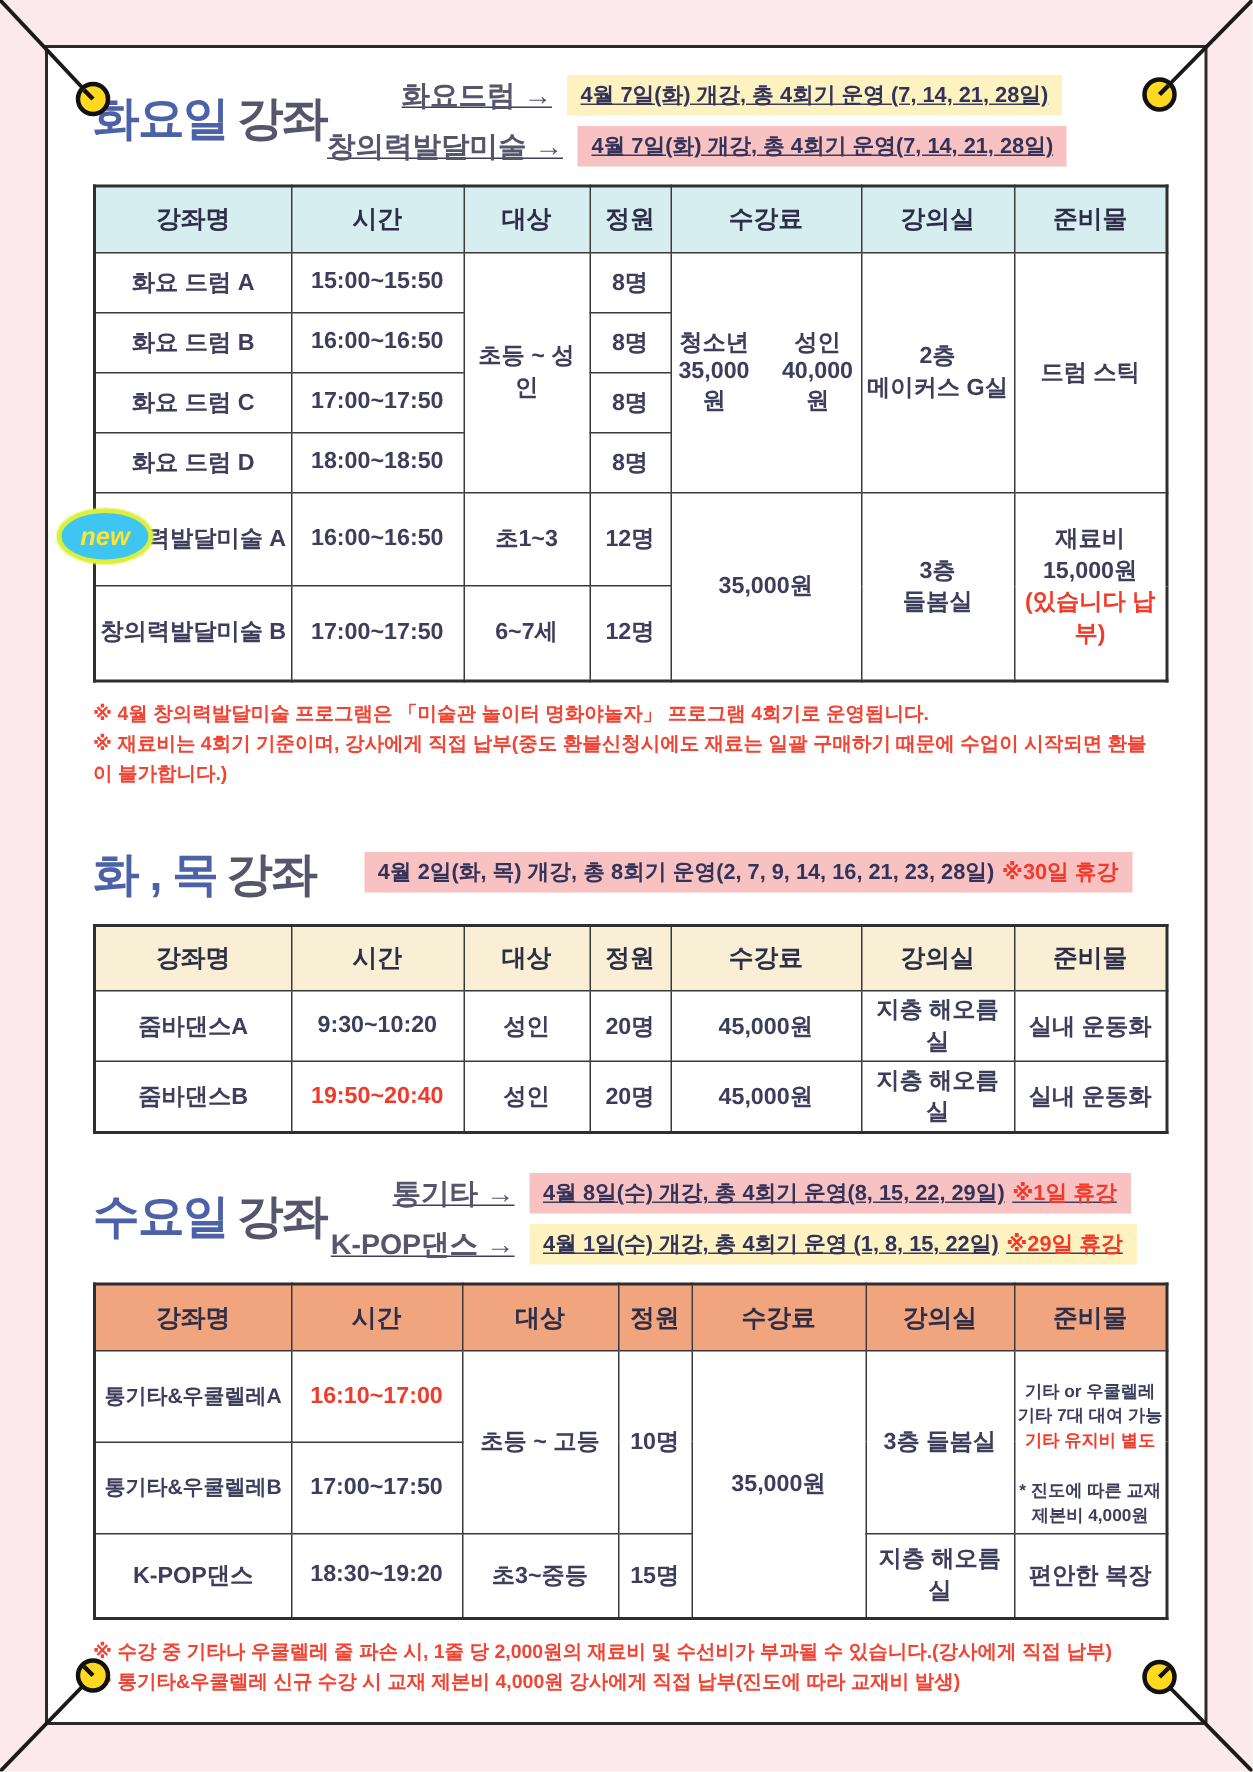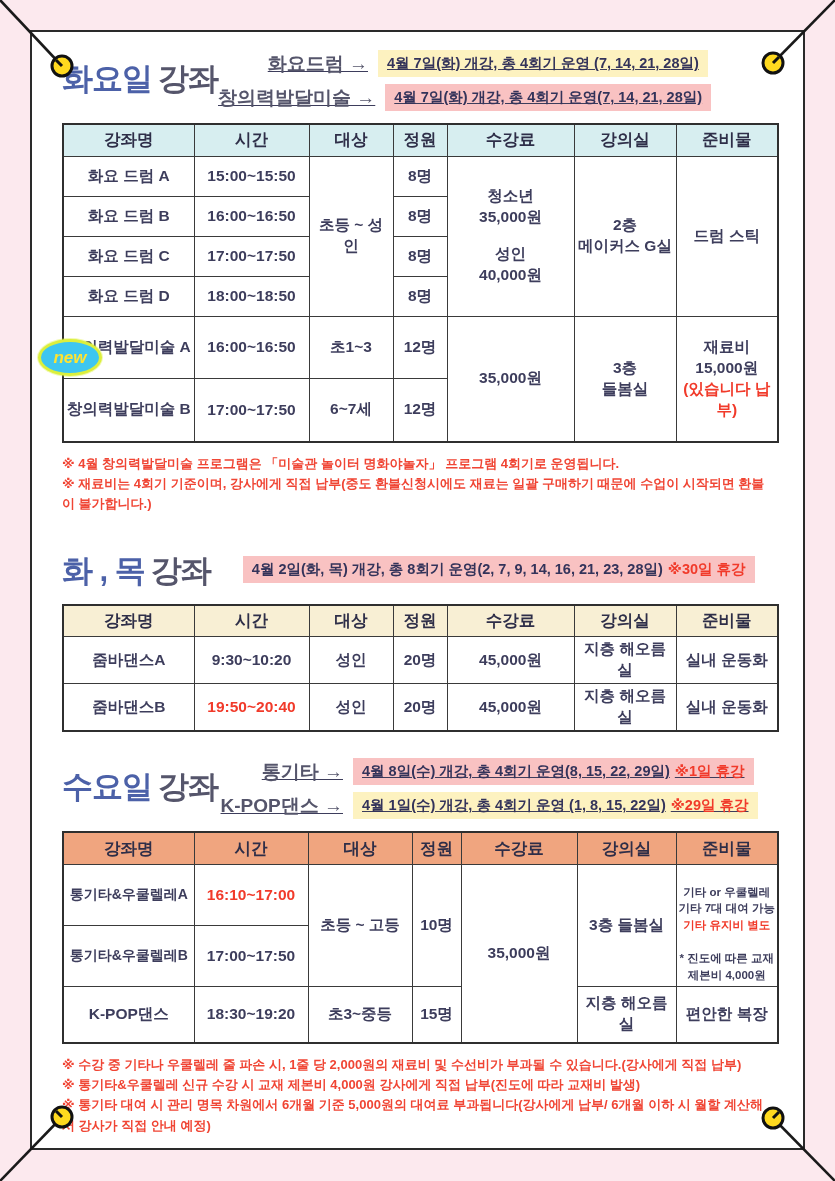--- a/index.html
+++ b/index.html
@@ -34,31 +34,31 @@
   .hl-pink { background:#f9c2c2; }
   .hl .red-sfx { color:#f13a2a; margin-left:5px; }
 
   
   .tbl-wrap { position:relative; }
   table { border-collapse:collapse; width:715px; table-layout:fixed; border:2px solid #2f2f2f; }
   th, td {
     border:1.5px solid #3a3a3a; text-align:center; vertical-align:middle;
     font-weight:800; color:#3d3d5c; font-size:15.5px; white-space:pre-line; padding:2px;
   }
-  th { font-size:16.5px; color:#2e2e48; height:32px; }
+  th { font-size:16.5px; color:#2e2e48; height:44px; }
   .t1 th { background:#d7eef0; }
   .t2 th { background:#f8efd4; }
   .t3 th { background:#f0a57f; }
   .t1 tr.rw { height:40px; }
   .t1 tr.rw2 { height:45px; }
   .t2 tr.rw { height:45px; }
   .t3 tr.rw { height:52px; }
   .t3 tr.rw3 { height:57px; }
   .red { color:#f13a2a; }
-  .fee-stack { display:flex; flex-direction:column; gap:16px;justify-content:flex-end; }
+  .fee-stack { display:flex; flex-direction:row; gap:16px;justify-content:flex-end; }
   .prep-small { font-size:11.5px; line-height:1.45; }
 
   
   .notes { margin-top:11px; }
   .note { font-size:13px; font-weight:800; color:#f04534; line-height:1.55; }
 
   
   .sec1-head { margin-bottom:12px; }
   .sec2-head { margin-top:28px; margin-bottom:12px; align-items:center; }
   .sec2-head .hl { margin-left:32px; margin-top:6px; }
@@ -293,21 +293,20 @@
       <td>15명</td>
       <td>지층 해오름실</td>
       <td>편안한 복장</td>
     </tr>
   </tbody>
     </table>
 
   <div class="notes">
     <div class="note">※ 수강 중 기타나 우쿨렐레 줄 파손 시, 1줄 당 2,000원의 재료비 및 수선비가 부과될 수 있습니다.(강사에게 직접 납부)</div>
     <div class="note">※ 통기타&amp;우쿨렐레 신규 수강 시 교재 제본비 4,000원 강사에게 직접 납부(진도에 따라 교재비 발생)</div>
-    <div class="note">※ 통기타 대여 시 관리 명목 차원에서 6개월 기준 5,000원의 대여료 부과됩니다(강사에게 납부/ 6개월 이하 시 월할 계산해서 강사가 직접 안내 예정)</div>
   </div>
 
 </div>
 
 <svg class="overlay">
   <line x1="0" y1="0" x2="62" y2="66" stroke="#1a1a1a" stroke-width="2.6"></line>
   <line x1="835" y1="0" x2="773" y2="63" stroke="#1a1a1a" stroke-width="2.6"></line>
   <line x1="0" y1="1181" x2="62" y2="1117" stroke="#1a1a1a" stroke-width="2.6"></line>
   <line x1="835" y1="1181" x2="773" y2="1118" stroke="#1a1a1a" stroke-width="2.6"></line>
   <g>

